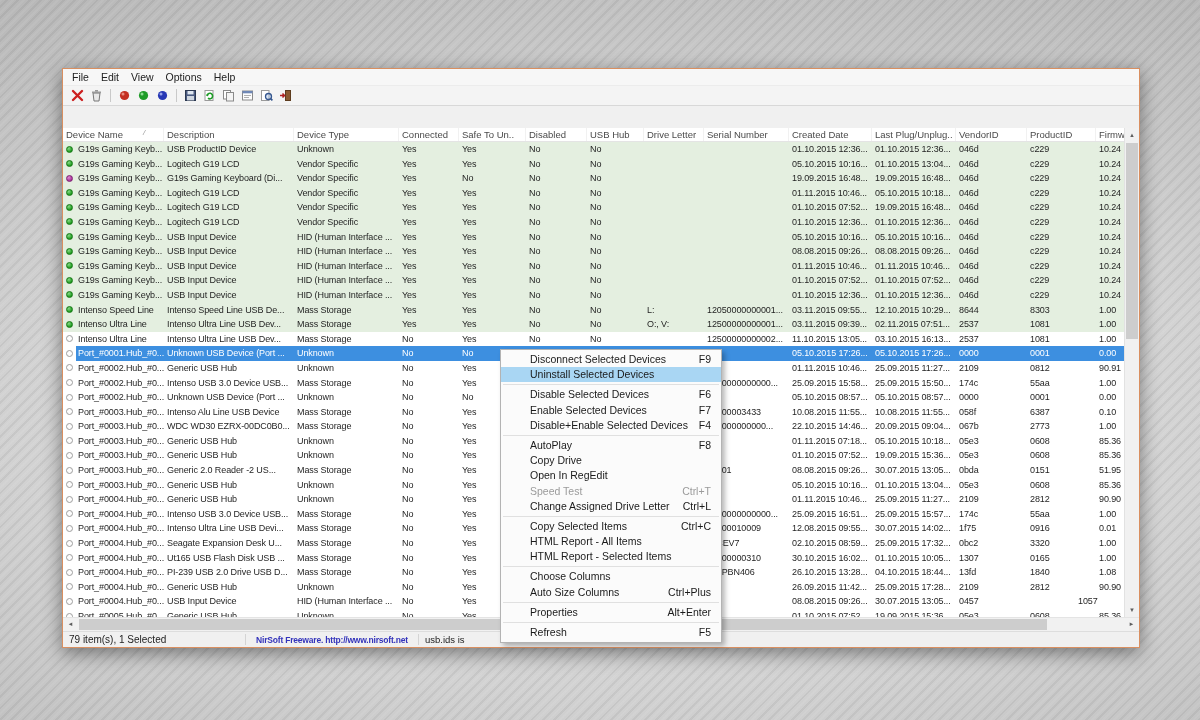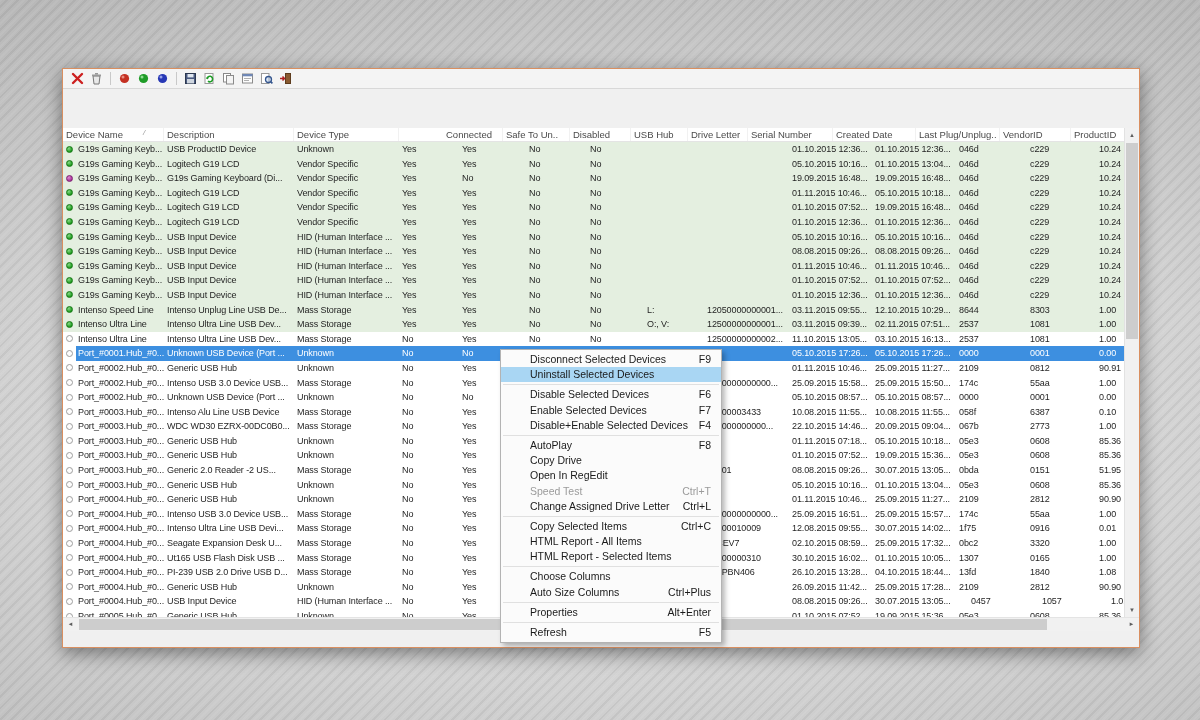--- a/index.html
+++ b/index.html
@@ -67,20 +67,27 @@
     text-shadow:0 0 3px rgba(95,95,95,.95), 0 1px 2px rgba(70,70,70,.9), 0 0 6px rgba(120,120,120,.7); }
 </style>
 </head>
 <body>
 
 <div class="stage">
 
   <div class="window">
 
 
+    <div class="menubar" id="menubar">
+        <span class="menu-item">File</span>
+        <span class="menu-item">Edit</span>
+        <span class="menu-item">View</span>
+        <span class="menu-item">Options</span>
+        <span class="menu-item">Help</span>
+      </div>
 
     <div class="toolbar" id="toolbar">
         <span class="tbtn">
           <svg width="13" height="13">
             <path d="M2 2 L11 11 M11 2 L2 11" stroke="#cc2020" stroke-width="2.4" stroke-linecap="round"></path>
           </svg>
         </span>
         <span class="tbtn">
           <svg width="13" height="13">
             <path d="M3 4 h7 l-1 8 h-5 z" fill="#e9e9e9" stroke="#777" stroke-width="1"></path>
@@ -149,21 +156,21 @@
             <path d="M1 6.5 h4 M3.5 4.5 l2 2 l-2 2" stroke="#b02020" stroke-width="1.5" fill="none"></path>
           </svg>
         </span>
       </div>
 
     <div class="grid">
       <div class="ghead" id="gridHeader">
           <div class="hcell" style="flex: 0 0 101px;">Device Name<span class="sort-glyph">/</span></div>
           <div class="hcell" style="flex: 0 0 130px;">Description</div>
           <div class="hcell" style="flex: 0 0 105px;">Device Type</div>
-          <div class="hcell" style="flex: 0 0 60px; margin-left: 44px;">Connected</div>
+          <div class="hcell" style="flex: 0 0 60px;">Connected</div>
           <div class="hcell" style="flex: 0 0 67px;">Safe To Un..</div>
           <div class="hcell" style="flex: 0 0 61px;">Disabled</div>
           <div class="hcell" style="flex: 0 0 57px;">USB Hub</div>
           <div class="hcell" style="flex: 0 0 60px;">Drive Letter</div>
           <div class="hcell" style="flex: 0 0 85px;">Serial Number</div>
           <div class="hcell" style="flex: 0 0 83px;">Created Date</div>
           <div class="hcell" style="flex: 0 0 84px;">Last Plug/Unplug..</div>
           <div class="hcell" style="flex: 0 0 71px;">VendorID</div>
           <div class="hcell" style="flex: 0 0 69px;">ProductID</div>
           <div class="hcell" style="flex: 0 0 38px;">Firmwar</div>
@@ -340,21 +347,21 @@
             <div class="cell c7" style="flex: 0 0 60px;"></div>
             <div class="cell c8" style="flex: 0 0 85px;"></div>
             <div class="cell c9" style="flex: 0 0 83px;">01.10.2015 12:36...</div>
             <div class="cell c10" style="flex: 0 0 84px;">01.10.2015 12:36...</div>
             <div class="cell c11" style="flex: 0 0 71px;">046d</div>
             <div class="cell c12" style="flex: 0 0 69px;">c229</div>
             <div class="cell c13" style="flex: 0 0 38px;">10.24</div>
           </div>
           <div class="row green">
             <div class="cell c0" style="flex: 0 0 101px;"><span class="dot green"></span>Intenso Speed Line</div>
-            <div class="cell c1" style="flex: 0 0 130px;">Intenso Unplug Line USB De...</div>
+            <div class="cell c1" style="flex: 0 0 130px;">Intenso Speed Line USB De...</div>
             <div class="cell c2" style="flex: 0 0 105px;">Mass Storage</div>
             <div class="cell c3" style="flex: 0 0 60px;">Yes</div>
             <div class="cell c4" style="flex: 0 0 67px;">Yes</div>
             <div class="cell c5" style="flex: 0 0 61px;">No</div>
             <div class="cell c6" style="flex: 0 0 57px;">No</div>
             <div class="cell c7" style="flex: 0 0 60px;">L:</div>
             <div class="cell c8" style="flex: 0 0 85px;">12050000000001...</div>
             <div class="cell c9" style="flex: 0 0 83px;">03.11.2015 09:55...</div>
             <div class="cell c10" style="flex: 0 0 84px;">12.10.2015 10:29...</div>
             <div class="cell c11" style="flex: 0 0 71px;">8644</div>
@@ -670,22 +677,22 @@
             <div class="cell c1" style="flex: 0 0 130px;">USB Input Device</div>
             <div class="cell c2" style="flex: 0 0 105px;">HID (Human Interface ...</div>
             <div class="cell c3" style="flex: 0 0 60px;">No</div>
             <div class="cell c4" style="flex: 0 0 67px;">Yes</div>
             <div class="cell c5" style="flex: 0 0 61px;"></div>
             <div class="cell c6" style="flex: 0 0 57px;"></div>
             <div class="cell c7" style="flex: 0 0 60px;"></div>
             <div class="cell c8" style="flex: 0 0 85px;"></div>
             <div class="cell c9" style="flex: 0 0 83px;">08.08.2015 09:26...</div>
             <div class="cell c10" style="flex: 0 0 84px;">30.07.2015 13:05...</div>
-            <div class="cell c11" style="flex: 0 0 71px; margin-left: 12px;">0457</div>
-            <div class="cell c12" style="flex: 0 0 69px;">1057</div>
+            <div class="cell c11" style="flex: 0 0 71px;">0457</div>
+            <div class="cell c12" style="flex: 0 0 69px; margin-left: 48px;">1057</div>
             <div class="cell c13" style="flex: 0 0 38px;">1.01</div>
           </div>
           <div class="row">
             <div class="cell c0" style="flex: 0 0 101px;"><span class="dot gray"></span>Port_#0005.Hub_#0...</div>
             <div class="cell c1" style="flex: 0 0 130px;">Generic USB Hub</div>
             <div class="cell c2" style="flex: 0 0 105px;">Unknown</div>
             <div class="cell c3" style="flex: 0 0 60px;">No</div>
             <div class="cell c4" style="flex: 0 0 67px;">Yes</div>
             <div class="cell c5" style="flex: 0 0 61px;"></div>
             <div class="cell c6" style="flex: 0 0 57px;"></div>
@@ -704,20 +711,27 @@
         <div class="vs-btn vs-down">▼</div>
       </div>
     </div>
 
     <div class="hscroll">
       <div class="hs-btn hs-left">◄</div>
       <div class="hs-thumb"></div>
       <div class="hs-btn hs-right">►</div>
     </div>
 
+    <div class="statusbar">
+      <div class="sp1">79 item(s), 1 Selected</div>
+      <div class="spdiv"></div>
+      <div class="sp2">NirSoft Freeware.  http://www.nirsoft.net</div>
+      <div class="spdiv"></div>
+      <div class="sp3">usb.ids is</div>
+    </div>
 
   </div>
 
   <div class="ctx" id="ctxMenu">
       <div class="mi">
         <span class="lab">Disconnect Selected Devices</span>
         <span class="hk">F9</span>
       </div>
       <div class="mi hl">
         <span class="lab">Uninstall Selected Devices</span>

